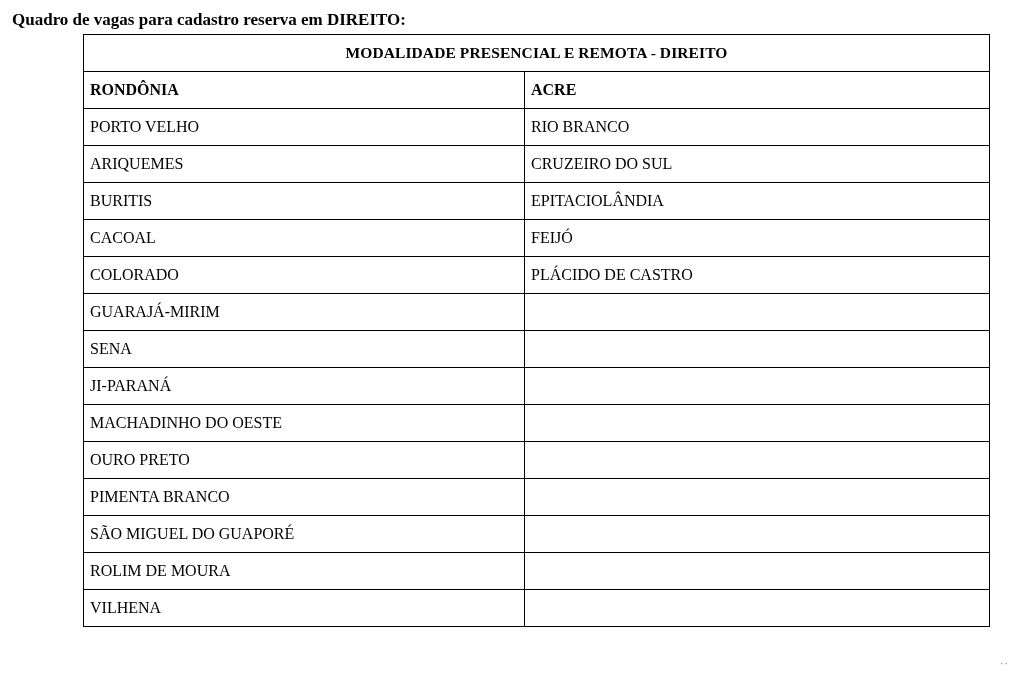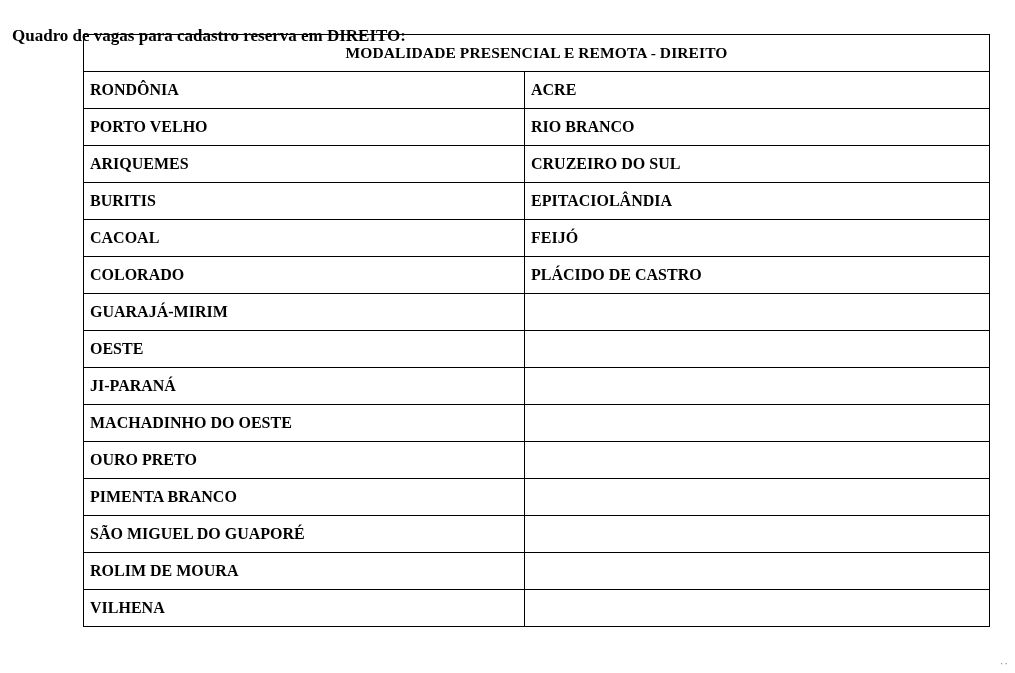--- a/index.html
+++ b/index.html
@@ -23,40 +23,39 @@
   }
   .doc-heading {
     position: absolute;
     left: 12px;
     top: 10px;
     font-family: "Liberation Serif", serif;
     font-weight: bold;
     font-size: 17px;
     line-height: 20px;
     white-space: nowrap;
-    margin-top: 16px;
   }
   .table-wrap {
     position: absolute;
     left: 83px;
     top: 34px;
     width: 908px;
   }
   table.vagas {
     border-collapse: collapse;
     table-layout: fixed;
     width: 840px;
     font-size: 16px;
   }
   table.vagas td, table.vagas th {
     border: 1px solid #000000;
     padding: 5px 6px 6px 6px;
     vertical-align: middle;
     height: 25px;
-    font-weight: bold;
+    font-weight: normal;
     text-align: left;
   }
   .title-cell {
     text-align: center !important;
     font-weight: bold !important;
     font-size: 15.5px;
     letter-spacing: 0.1px;
     height: 26px;
   }
   .state-cell {
@@ -121,21 +120,21 @@
         </tr>
         <tr>
           <td>COLORADO</td>
           <td>PLÁCIDO DE CASTRO</td>
         </tr>
         <tr>
           <td>GUARAJÁ-MIRIM</td>
           <td class="empty-cell"></td>
         </tr>
         <tr>
-          <td>OESTE</td>
+          <td>SENA</td>
           <td class="empty-cell"></td>
         </tr>
         <tr>
           <td>JI-PARANÁ</td>
           <td class="empty-cell"></td>
         </tr>
         <tr>
           <td>MACHADINHO DO OESTE</td>
           <td class="empty-cell"></td>
         </tr>

